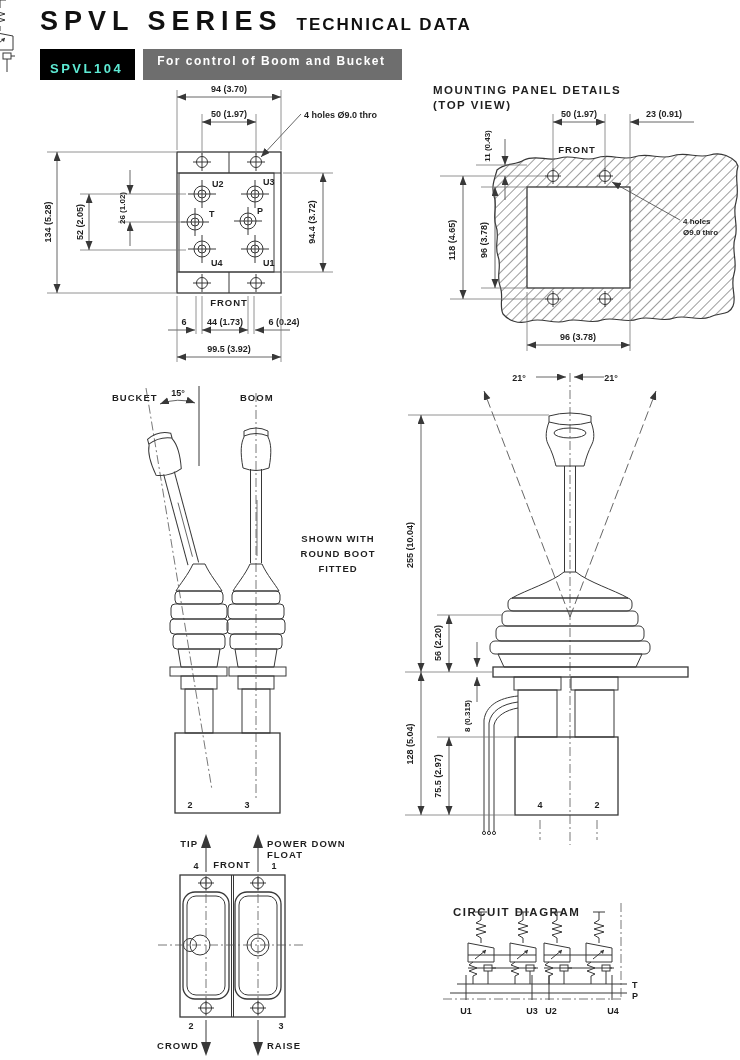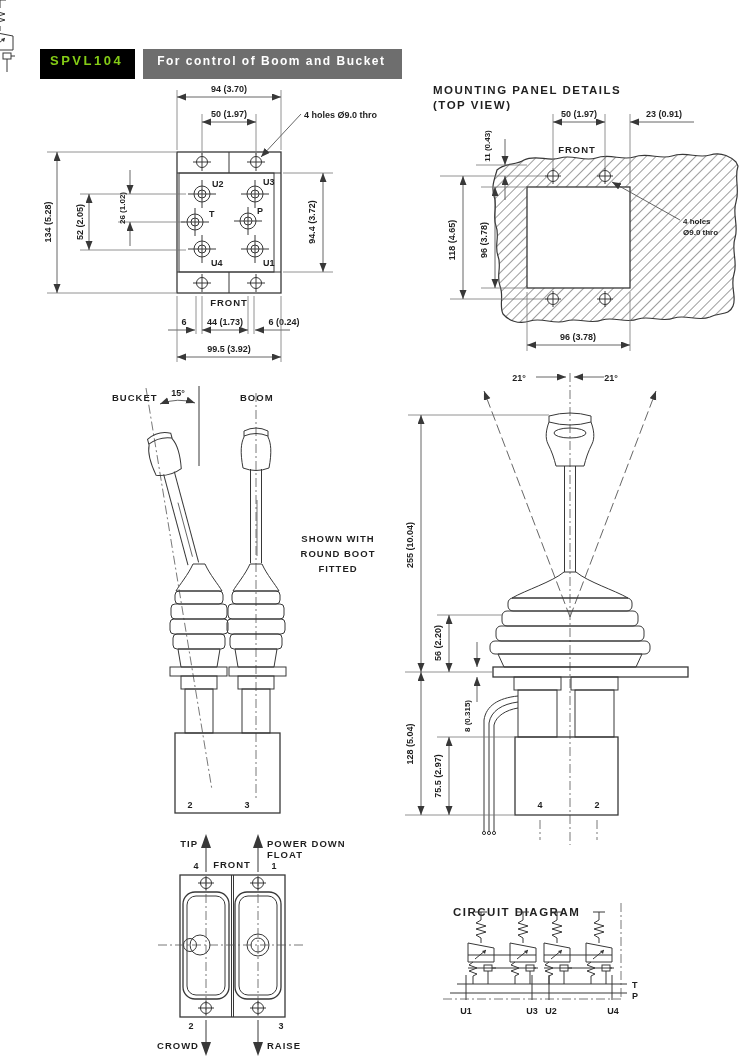--- a/index.html
+++ b/index.html
@@ -2,22 +2,22 @@
 <html><head>
 <meta charset="utf-8">
 <style>
   html,body{margin:0;padding:0;background:#fff;}
   .page{position:relative;width:740px;height:1060px;background:#fff;overflow:hidden;
         font-family:"Liberation Sans", sans-serif;color:#1a1a1a;}
   .hdr{position:absolute;left:40px;top:6px;display:flex;align-items:baseline;gap:14px;}
   .hdr .t1{font-size:27px;font-weight:bold;letter-spacing:6px;color:#111;}
   .hdr .t2{font-size:17px;font-weight:bold;letter-spacing:2px;color:#111;}
   .badges{position:absolute;left:40px;top:49px;display:flex;gap:8px;}
-  .badge1{background:#000;color:#84cc16;font-size:13px;font-weight:bold;letter-spacing:2.5px;
-          padding:4px 12px 4px 10px;}
+  .badge1{background:#000;color:#5eead4;font-size:13px;font-weight:bold;letter-spacing:2.5px;
+          padding:12px 12px 4px 10px;}
   .badge2{background:#6e6e6e;color:#fff;font-size:12px;font-weight:bold;letter-spacing:1.5px;
           padding:5px 16px 11px 14px;}
   svg{position:absolute;left:0;top:0;}
   svg text{fill:#1f1f1f;font-family:"Liberation Sans",sans-serif;}
   .dim{font-size:9px;font-weight:bold;}
   .dims{font-size:8px;font-weight:bold;}
   .lbl{font-size:9px;font-weight:bold;}
   .big{font-size:9.5px;font-weight:bold;letter-spacing:1px;}
   .ft{font-size:11.5px;font-weight:bold;letter-spacing:1.5px;}
   .geo{stroke:#383838;fill:none;stroke-width:1.3;}
@@ -25,20 +25,24 @@
   .dl{stroke:#555;fill:none;stroke-width:0.9;}
   .xl{stroke:#777;fill:none;stroke-width:0.8;}
   .cl{stroke:#555;fill:none;stroke-width:0.8;stroke-dasharray:9 3 2 3;}
   .arr{fill:#383838;}
 </style>
 </head>
 <body>
 
 <div class="page">
 
+  <div class="hdr">
+    <span class="t1">SPVL SERIES</span>
+    <span class="t2">TECHNICAL DATA</span>
+  </div>
   <div class="badges">
     <span class="badge1">SPVL104</span>
     <span class="badge2">For control of Boom and Bucket</span>
   </div>
 
   <svg width="740" height="1060" viewBox="0 0 740 1060">
     <defs>
       <marker id="ah" orient="auto-start-reverse" markerUnits="userSpaceOnUse" markerWidth="10" markerHeight="8" refX="9" refY="3.5">
         <path d="M0,0 L9,3.5 L0,7 Z" fill="#383838"></path>
       </marker>

